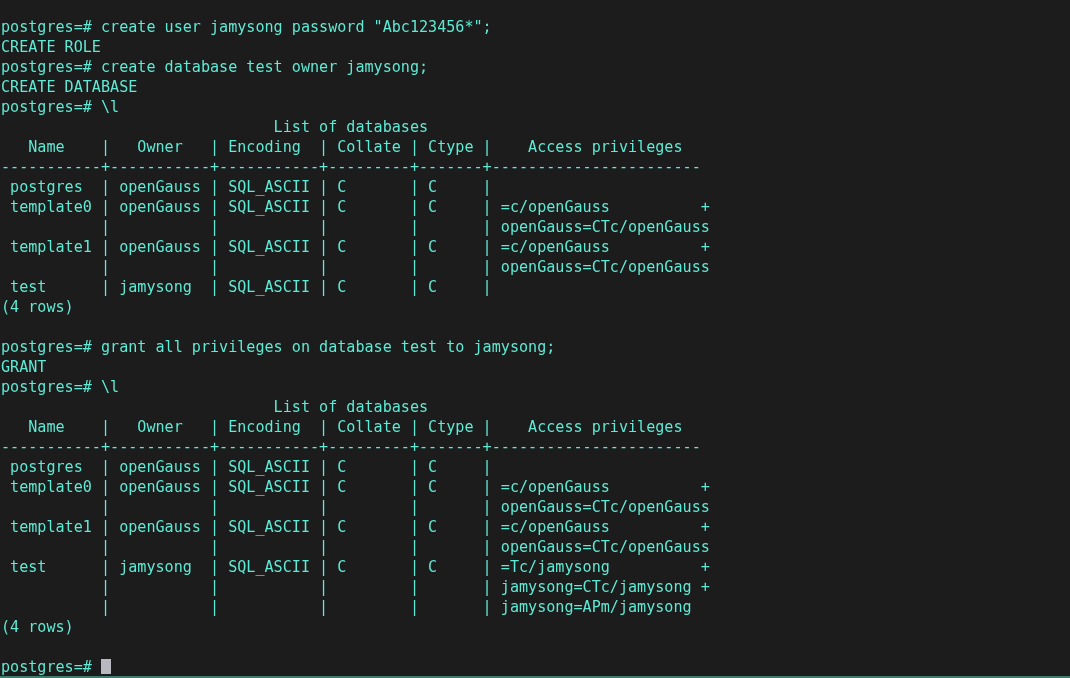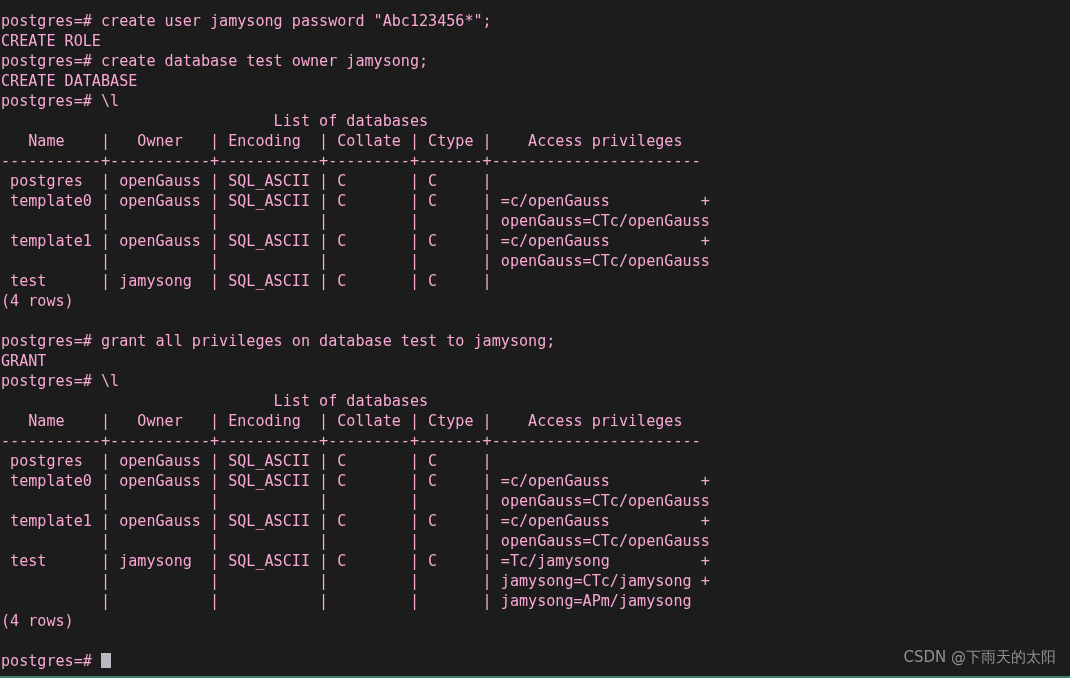--- a/index.html
+++ b/index.html
@@ -14,26 +14,26 @@
     background: #1c1c1c;
     border-bottom: 2px solid #3e7d6e;
     box-sizing: border-box;
     overflow: hidden;
     font-family: "DejaVu Sans Mono", "Liberation Mono", monospace;
   }
   #screen {
     position: absolute;
     left: 0;
     top: 0;
-    padding: 11px 0 0 1px;
+    padding: 17px 0 0 1px;
     font-family: "DejaVu Sans Mono", "Liberation Mono", monospace;
     font-size: 15.1px;
     line-height: 20px;
     letter-spacing: 0px;
-    color: #f9a8d4;
+    color: #5eead4;
     white-space: pre;
     tab-size: 8;
   }
   #screen .line {
     height: 20px;
     white-space: pre;
   }
   .cursor {
     display: inline-block;
     width: 10.1px;
@@ -51,14 +51,13 @@
     line-height: 20px;
     white-space: pre;
     opacity: 0.92;
   }
 </style>
 </head>
 <body>
 
 <div id="terminal">
   <div id="screen"><div class="line">postgres=# create user jamysong password "Abc123456*";</div><div class="line">CREATE ROLE</div><div class="line">postgres=# create database test owner jamysong;</div><div class="line">CREATE DATABASE</div><div class="line">postgres=# \l</div><div class="line">                              List of databases</div><div class="line">   Name    |   Owner   | Encoding  | Collate | Ctype |    Access privileges</div><div class="line">-----------+-----------+-----------+---------+-------+-----------------------</div><div class="line"> postgres  | openGauss | SQL_ASCII | C       | C     |</div><div class="line"> template0 | openGauss | SQL_ASCII | C       | C     | =c/openGauss          +</div><div class="line">           |           |           |         |       | openGauss=CTc/openGauss</div><div class="line"> template1 | openGauss | SQL_ASCII | C       | C     | =c/openGauss          +</div><div class="line">           |           |           |         |       | openGauss=CTc/openGauss</div><div class="line"> test      | jamysong  | SQL_ASCII | C       | C     |</div><div class="line">(4 rows)</div><div class="line">&nbsp;</div><div class="line">postgres=# grant all privileges on database test to jamysong;</div><div class="line">GRANT</div><div class="line">postgres=# \l</div><div class="line">                              List of databases</div><div class="line">   Name    |   Owner   | Encoding  | Collate | Ctype |    Access privileges</div><div class="line">-----------+-----------+-----------+---------+-------+-----------------------</div><div class="line"> postgres  | openGauss | SQL_ASCII | C       | C     |</div><div class="line"> template0 | openGauss | SQL_ASCII | C       | C     | =c/openGauss          +</div><div class="line">           |           |           |         |       | openGauss=CTc/openGauss</div><div class="line"> template1 | openGauss | SQL_ASCII | C       | C     | =c/openGauss          +</div><div class="line">           |           |           |         |       | openGauss=CTc/openGauss</div><div class="line"> test      | jamysong  | SQL_ASCII | C       | C     | =Tc/jamysong          +</div><div class="line">           |           |           |         |       | jamysong=CTc/jamysong +</div><div class="line">           |           |           |         |       | jamysong=APm/jamysong</div><div class="line">(4 rows)</div><div class="line">&nbsp;</div><div class="line"><span>postgres=# </span><span class="cursor"></span></div></div>
-  <div id="watermark">CSDN @下雨天的太阳</div>
 </div>
 
 </body></html>

